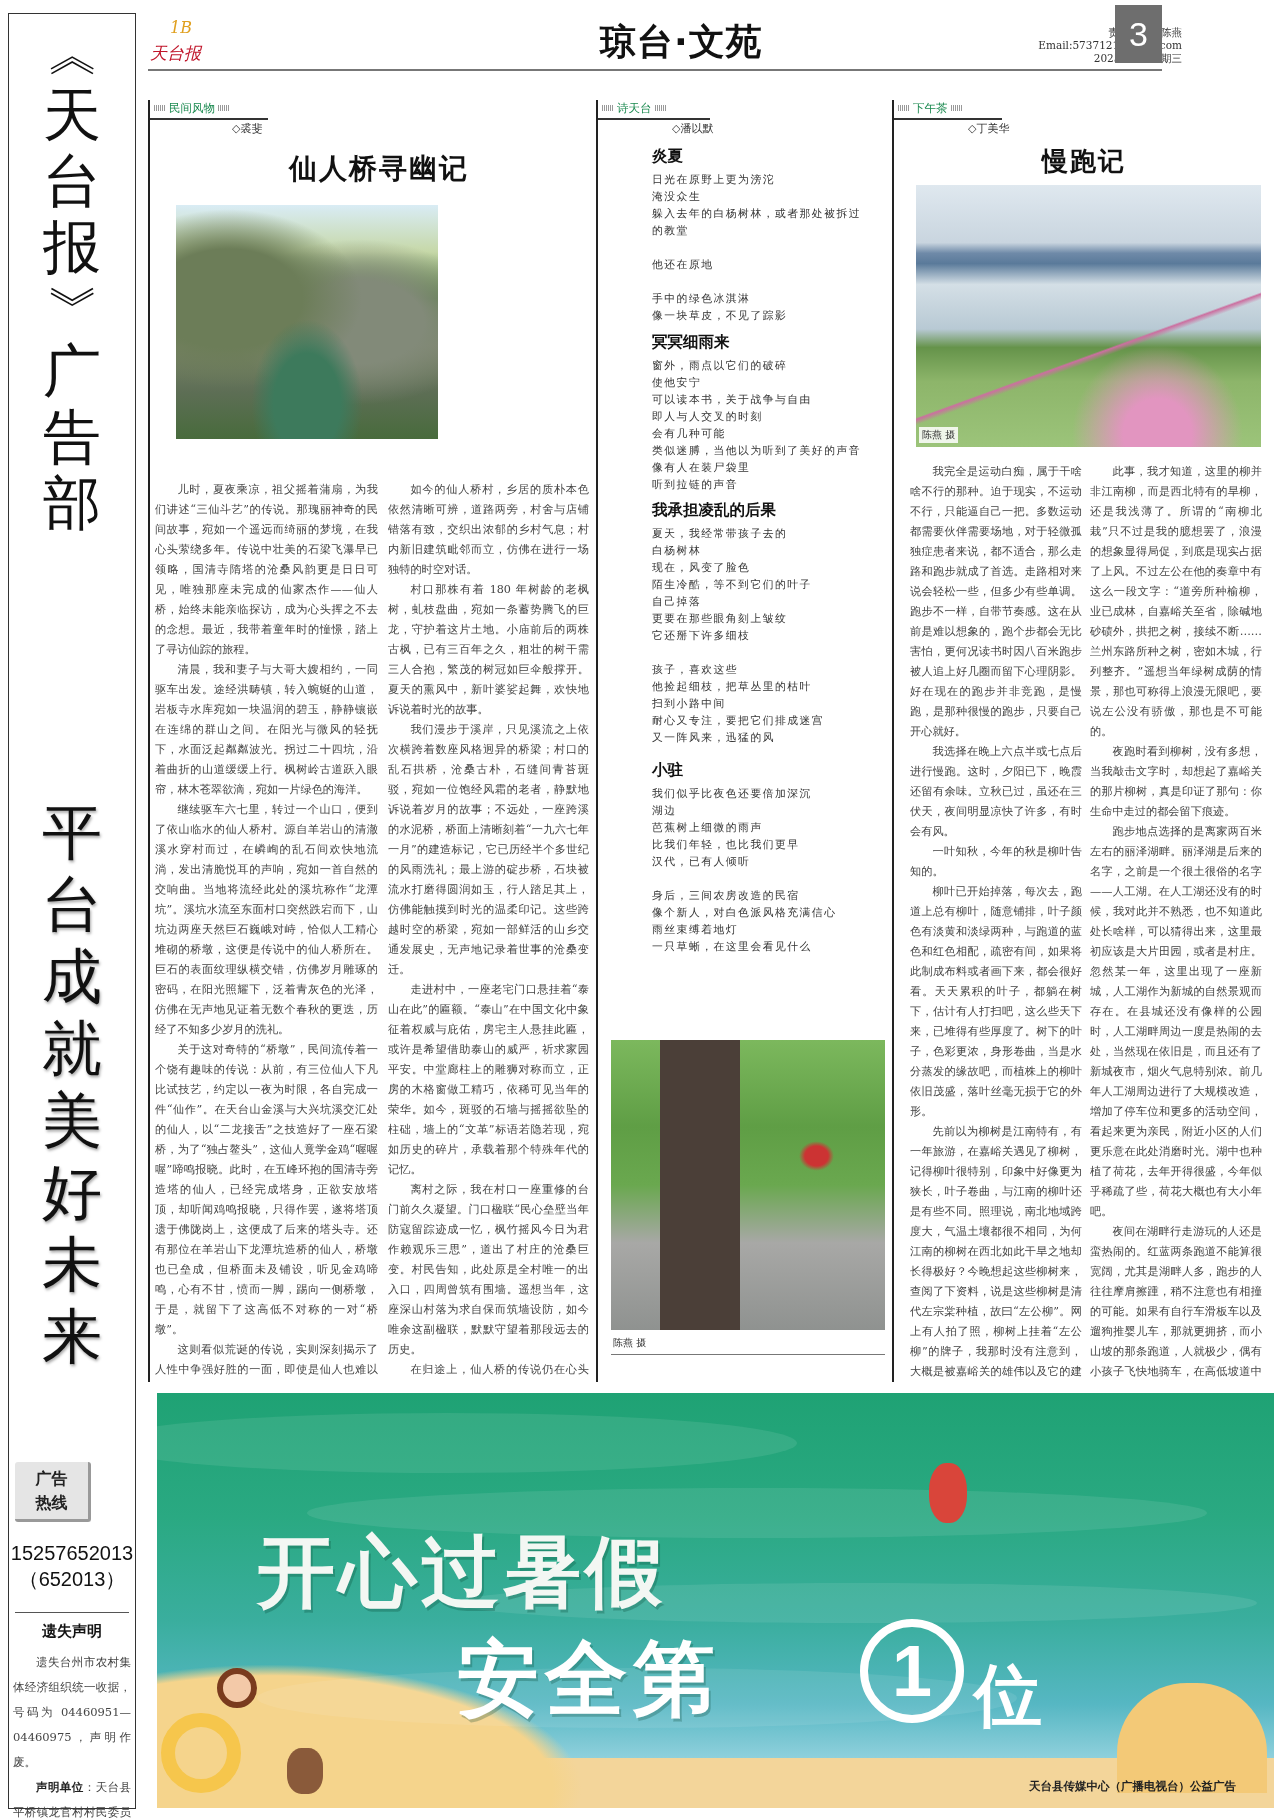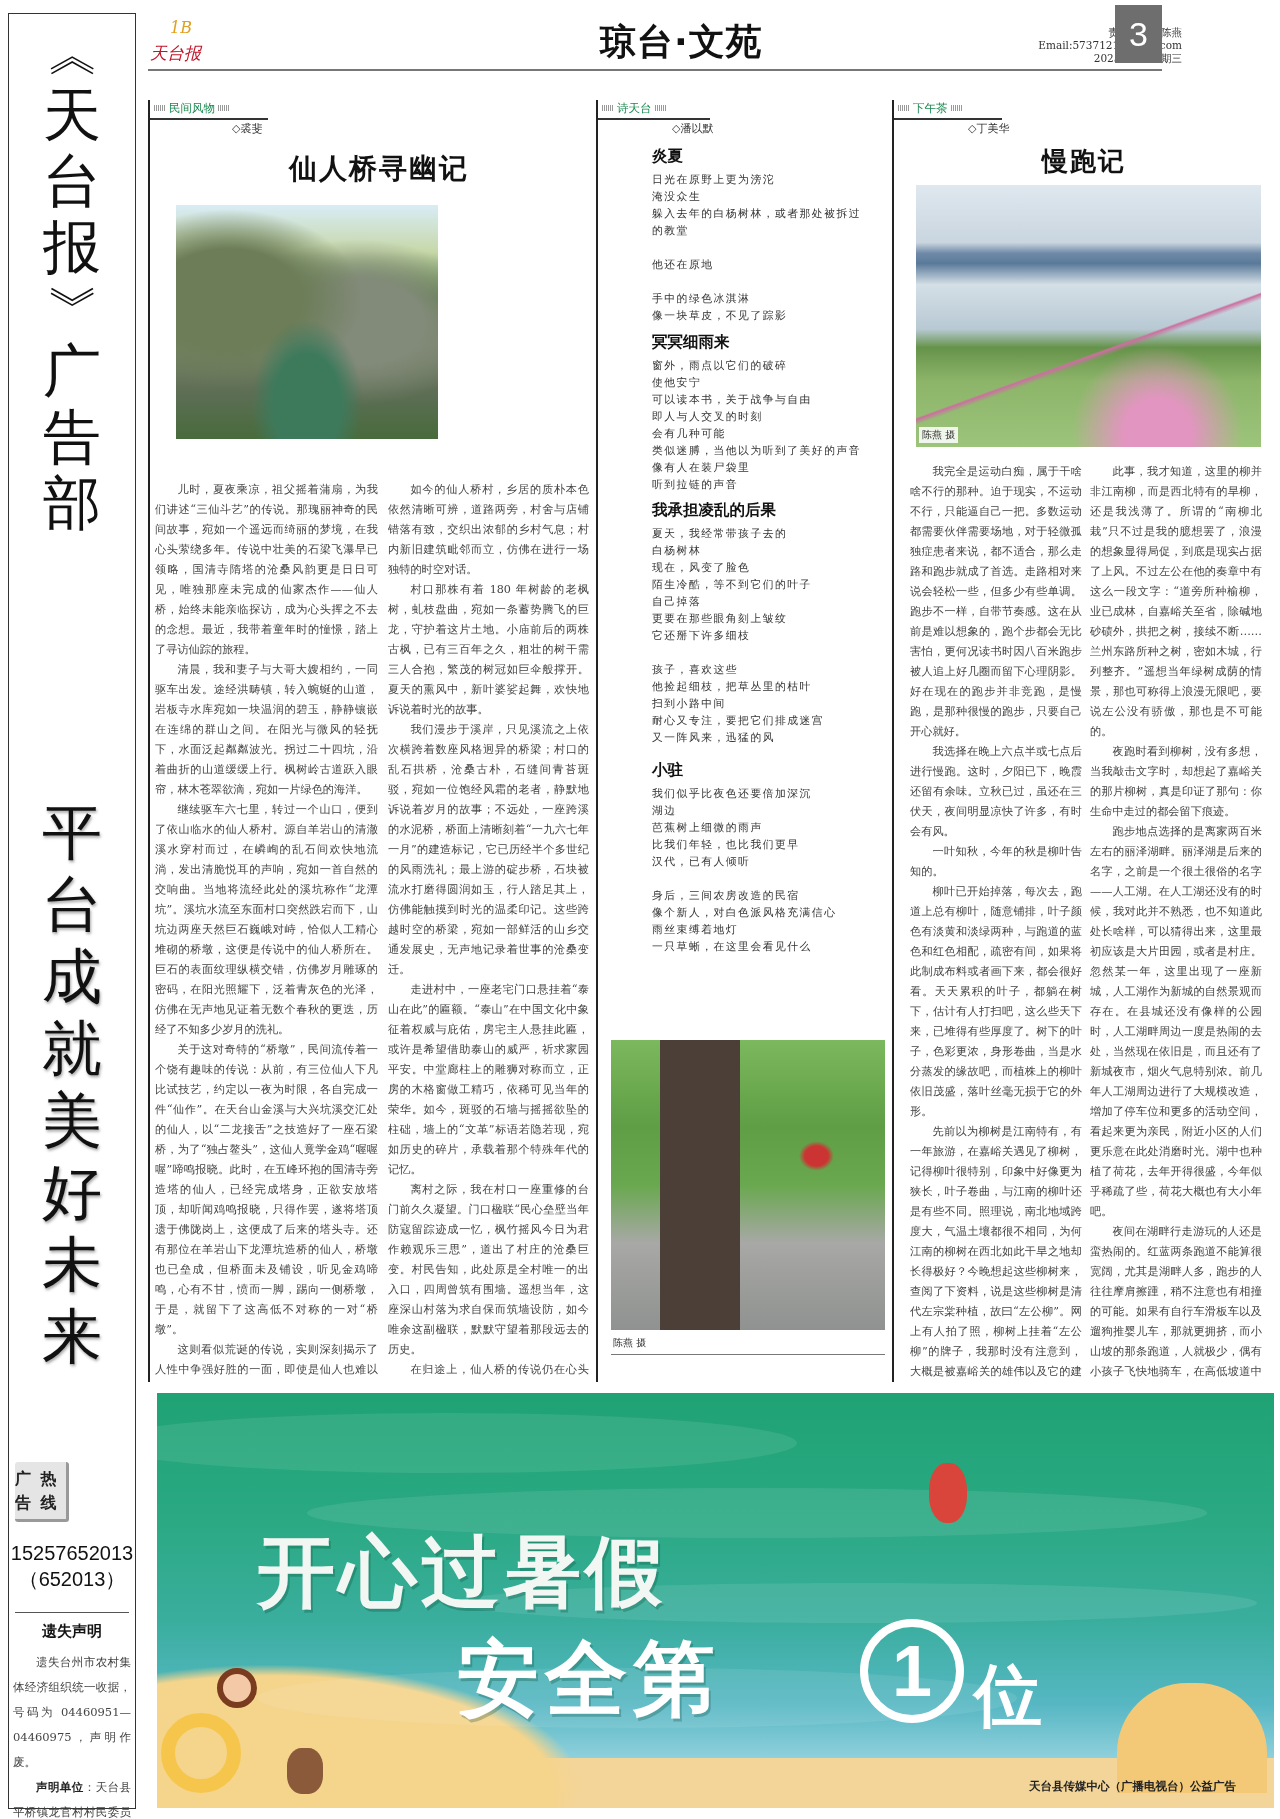--- a/index.html
+++ b/index.html
@@ -6,21 +6,21 @@
   html, body { width: 1280px; height: 1819px; background: #ffffff; overflow: hidden; }
   body { position: relative; font-family: "DejaVu Serif", "Liberation Serif", serif; color: #222; }
 
   
   .left-strip { position: absolute; left: 8px; top: 13px; width: 128px; height: 1796px; border: 1.2px solid #333; }
   .vtitle { position: absolute; left: 0; top: 10px; width: 126px; display: flex; flex-direction: column; align-items: center; }
   .vtitle span { font-family: "DejaVu Sans", sans-serif; font-size: 58px; line-height: 66px; color: #111; font-weight: 300; }
   .vtitle span.bracket { font-size: 48px; line-height: 58px; transform: rotate(90deg); display: block; }
   .vslogan { position: absolute; left: 0; top: 782px; width: 126px; display: flex; flex-direction: column; align-items: center; }
   .vslogan span { font-family: "DejaVu Serif", serif; font-size: 60px; line-height: 72px; color: #111; text-shadow: 1px 2px 3px rgba(0,0,0,0.35); }
-  .hotline-box { position: absolute; left: 6px; top: 1448px; width: 54px; height: 60px; background: #e5e5e5; border-right: 3px solid #999; border-bottom: 3px solid #999; border-radius: 3px; display: flex; flex-direction: row; align-items: center; justify-content: center; }
+  .hotline-box { position: absolute; left: 6px; top: 1448px; width: 76px; height: 60px; background: #e5e5e5; border-right: 3px solid #999; border-bottom: 3px solid #999; border-radius: 3px; display: flex; flex-direction: column; align-items: center; justify-content: center; }
   .hotline-box span { font-family: "DejaVu Sans", sans-serif; font-size: 16px; line-height: 24px; color: #222; font-weight: bold; }
   .phone { position: absolute; left: 0; top: 1526px; width: 126px; text-align: center; font-family: "Liberation Sans", sans-serif; font-size: 20px; line-height: 26px; color: #111; }
   .divider-left { position: absolute; left: 6px; top: 1598px; width: 114px; height: 1px; background: #555; }
   .notice-title { position: absolute; left: 0; top: 1608px; width: 126px; text-align: center; font-family: "DejaVu Sans", sans-serif; font-weight: bold; font-size: 15px; color: #111; }
   .notice-body { position: absolute; left: 4px; top: 1636px; width: 118px; font-size: 11.5px; line-height: 25px; color: #444; text-align: justify; }
   .notice-body b { color: #222; font-family: "DejaVu Sans", sans-serif; }
 
   
   .logo { position: absolute; left: 150px; top: 18px; width: 70px; height: 50px; }
   .logo-mark { position: absolute; left: 20px; top: 0; font-family: "DejaVu Serif", serif; font-style: italic; font-size: 16px; color: #e0a020; font-weight: normal; }

